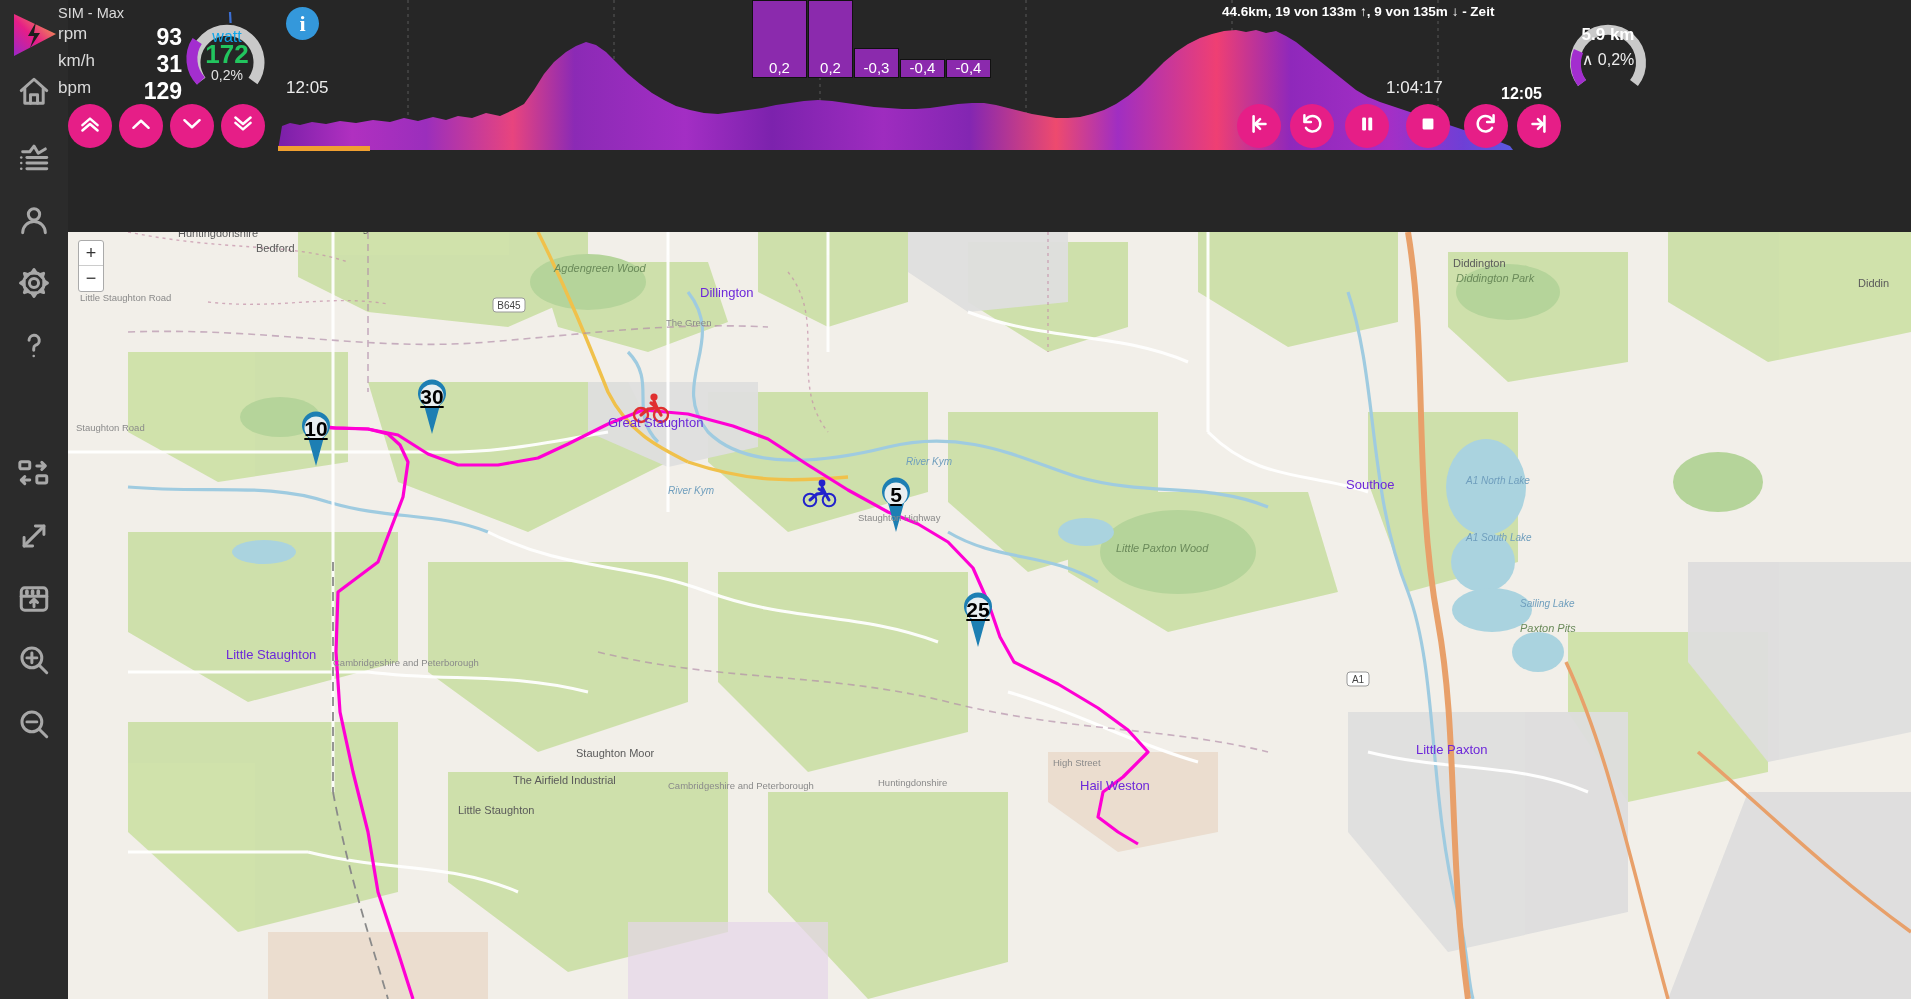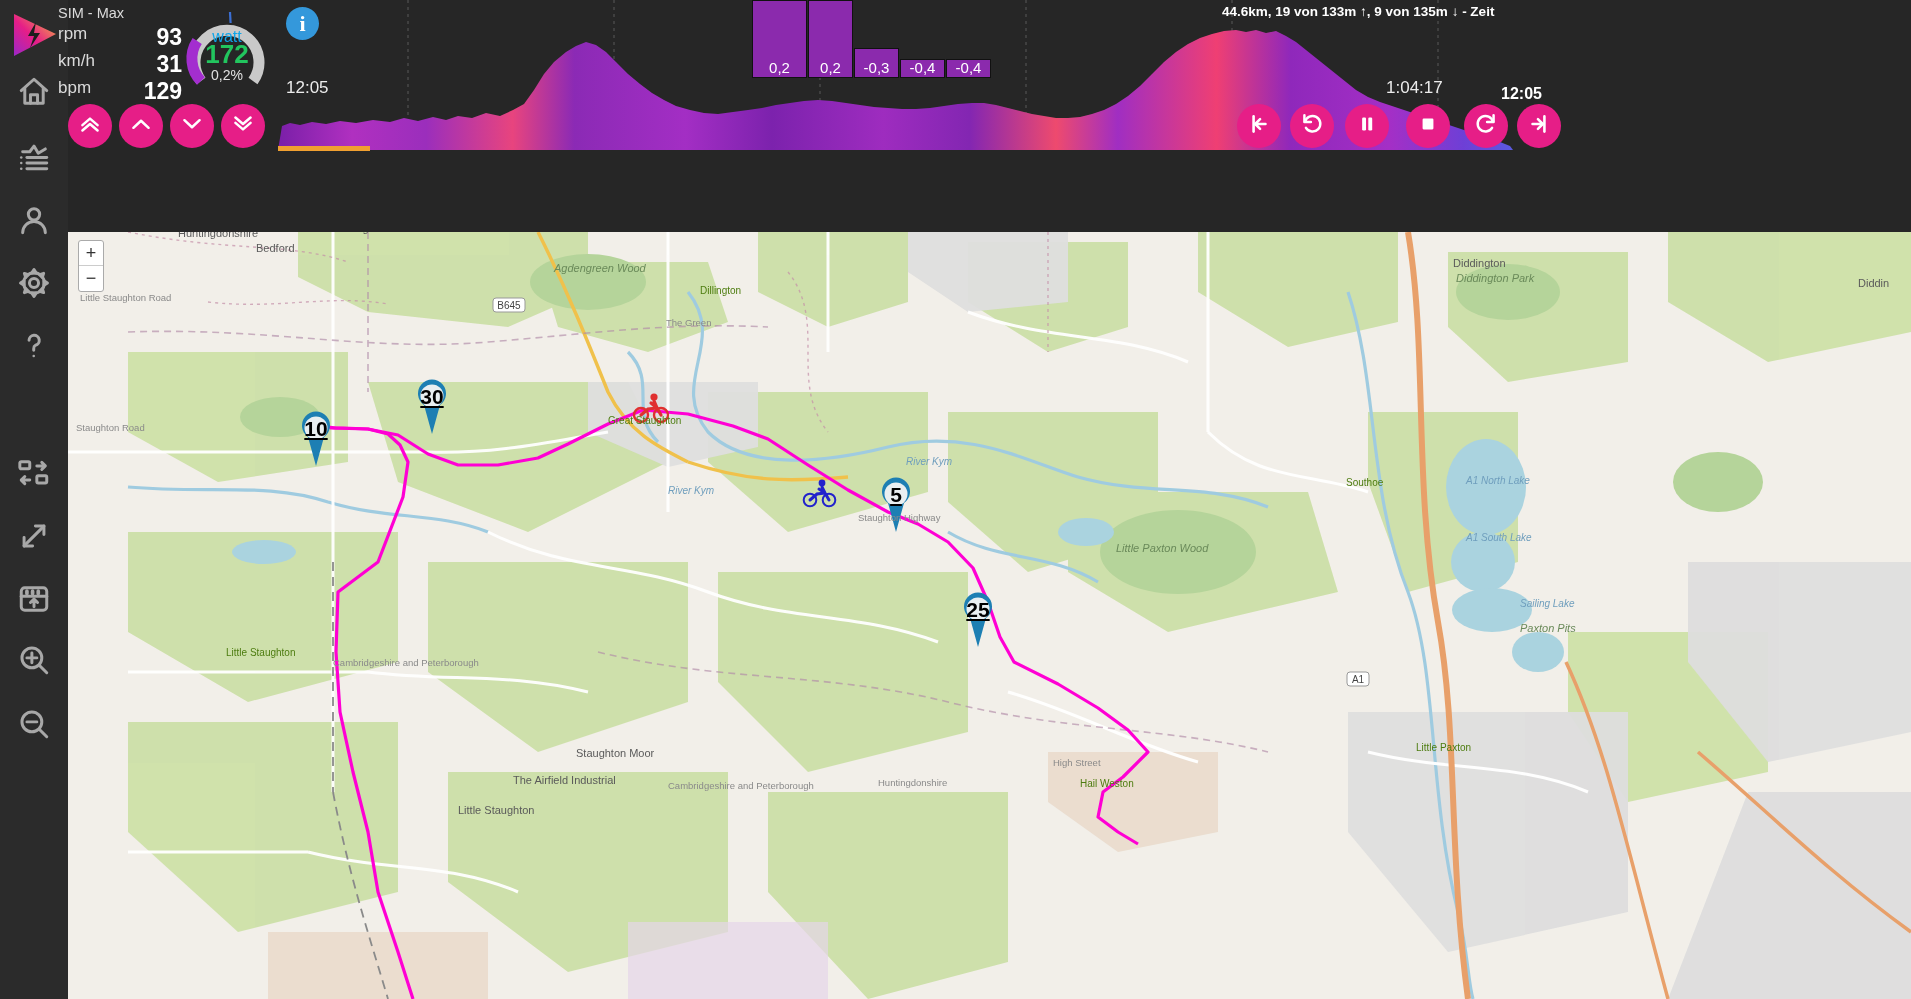--- a/index.html
+++ b/index.html
@@ -99,21 +99,21 @@
     font-size: 18px; color: #333; cursor: pointer;
   }
   #mapzoom div:first-child { border-bottom: 1px solid #ccc; }
 
   .pin { position: absolute; width: 44px; height: 56px; cursor: pointer; }
   .pin .pnum {
     position: absolute; left: 0; top: 6px; width: 44px; text-align: center;
     font-size: 21px; font-weight: bold; color: #000; z-index: 3; text-decoration: underline;
   }
   .maplabel { position: absolute; color: #5a5a5a; font-size: 11px; white-space: nowrap; pointer-events: none; }
-  .maplabel.town { color: #4d7c0f; font-size: 10px; }
+  .maplabel.town { color: #6d28d9; font-size: 13px; }
   .maplabel.green { color: #6a8a5a; font-style: italic; }
   .maplabel.water { color: #6f9ebd; font-style: italic; font-size: 10px; }
   .maplabel.road { color: #8a8a8a; font-size: 9.5px; }
 </style>
 </head>
 <body>
 
 <div id="app">
 
   <div id="sidebar">
@@ -353,20 +353,28 @@
       <div class="gbar" style="left:56px; width:45px; height:78px">0,2</div>
       <div class="gbar" style="left:102px; width:45px; height:30px">-0,3</div>
       <div class="gbar" style="left:148px; width:45px; height:19px">-0,4</div>
       <div class="gbar" style="left:194px; width:45px; height:19px">-0,4</div>
     </div>
   </div>
 
   <div id="stats-line">44.6km, 19 von 133m ↑, 9 von 135m ↓ - Zeit</div>
   <div id="clock-right">12:05</div>
 
+  <div id="kmgauge">
+    <svg width="92" height="88" viewBox="0 0 92 88">
+      <path d="M20 78 A33 33 0 1 1 72 78" fill="none" stroke="#c9c9c9" stroke-width="10" stroke-linecap="butt"></path>
+      <path d="M20 78 A33 33 0 0 1 16.5 46" fill="none" stroke="#a32ecf" stroke-width="10" stroke-linecap="butt"></path>
+    </svg>
+    <div class="lbl" id="km-value">5.9 km</div>
+    <div class="lbl" id="km-pct">∧ 0,2%</div>
+  </div>
 
   <div class="pinkbtn" style="left:1237px; top:104px">
     <span>
       <svg width="26" height="26" viewBox="0 0 24 24">
           <path d="M7 5 V19" stroke-width="2.4"></path>
           <path d="M18 12 H9"></path>
           <path d="M13 7.5 L8.5 12 L13 16.5"></path>
         </svg>
     </span>
   </div>

